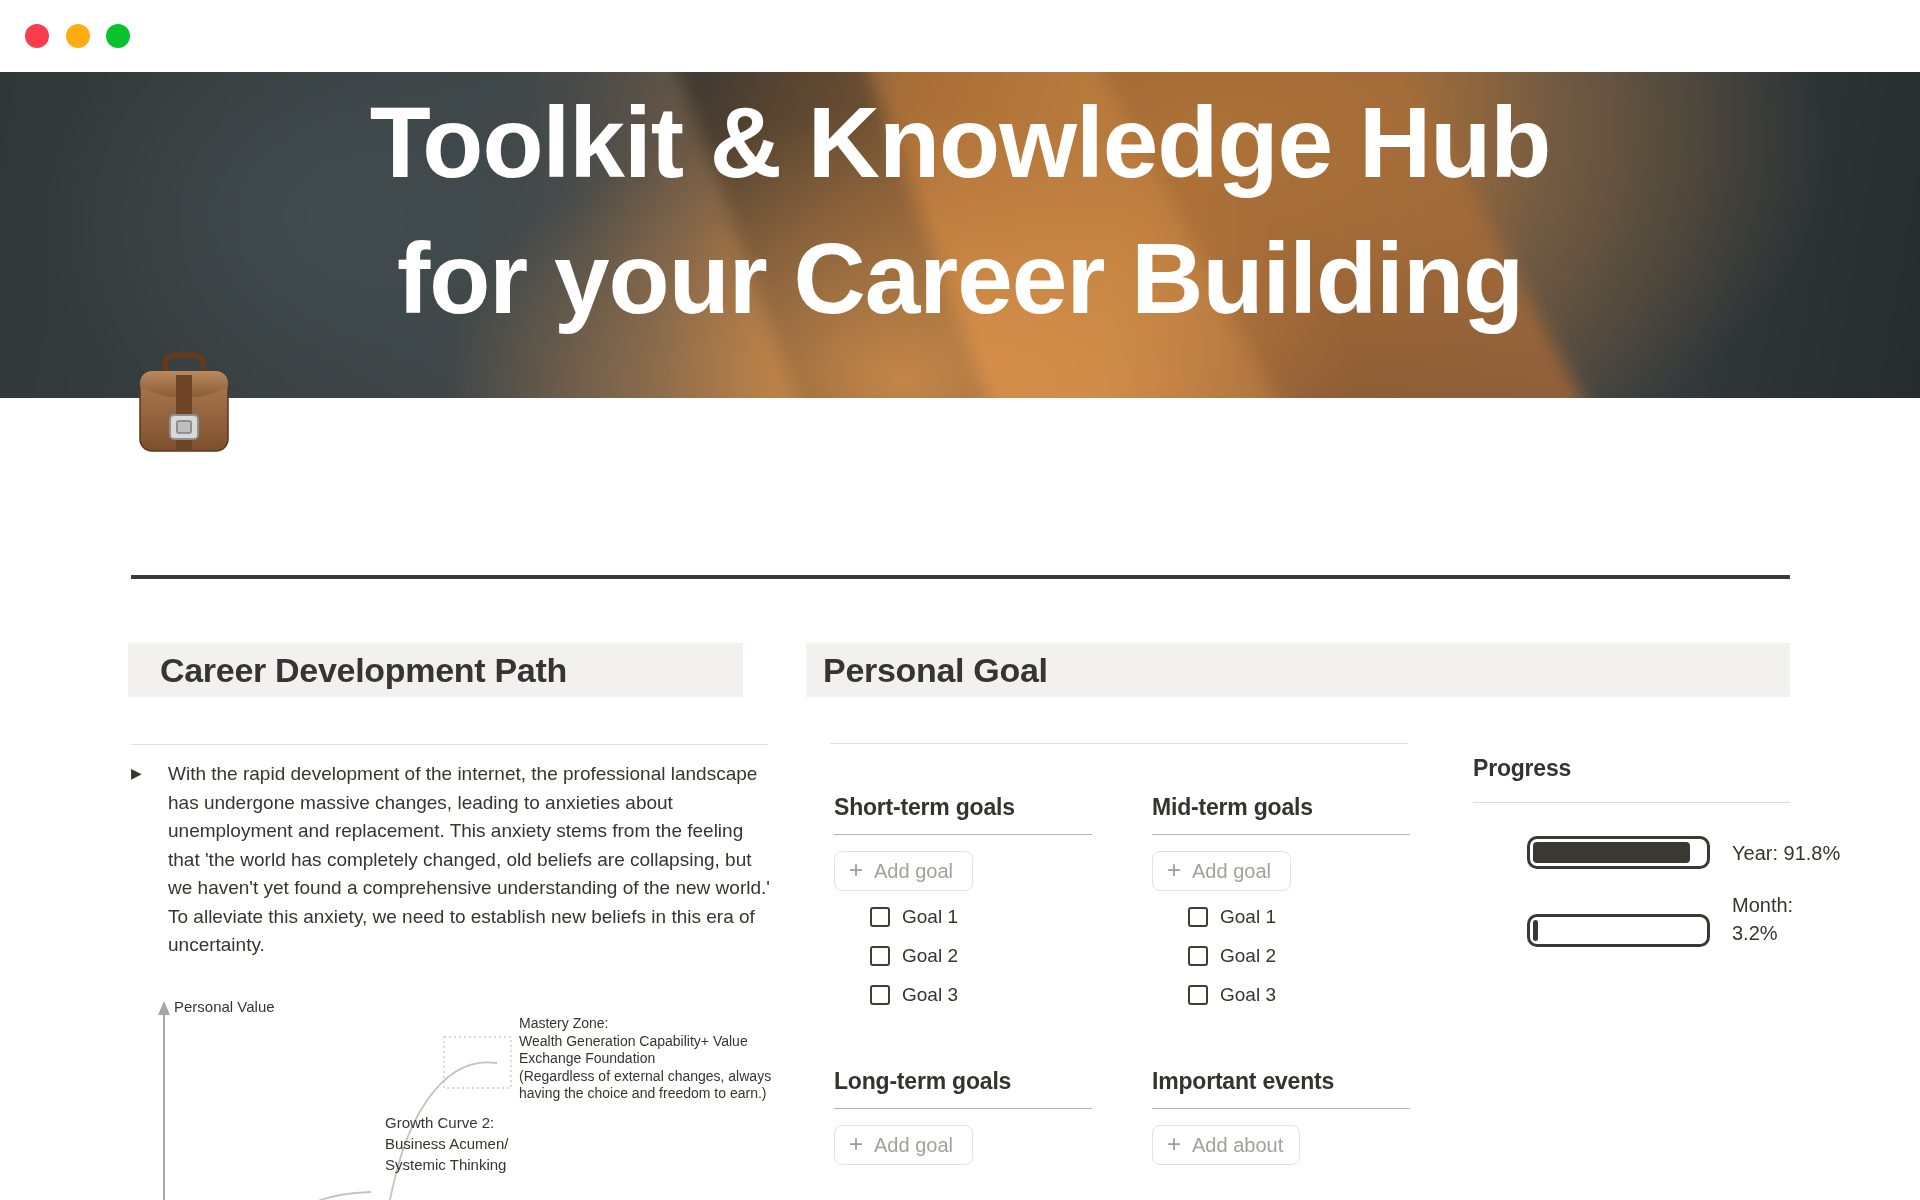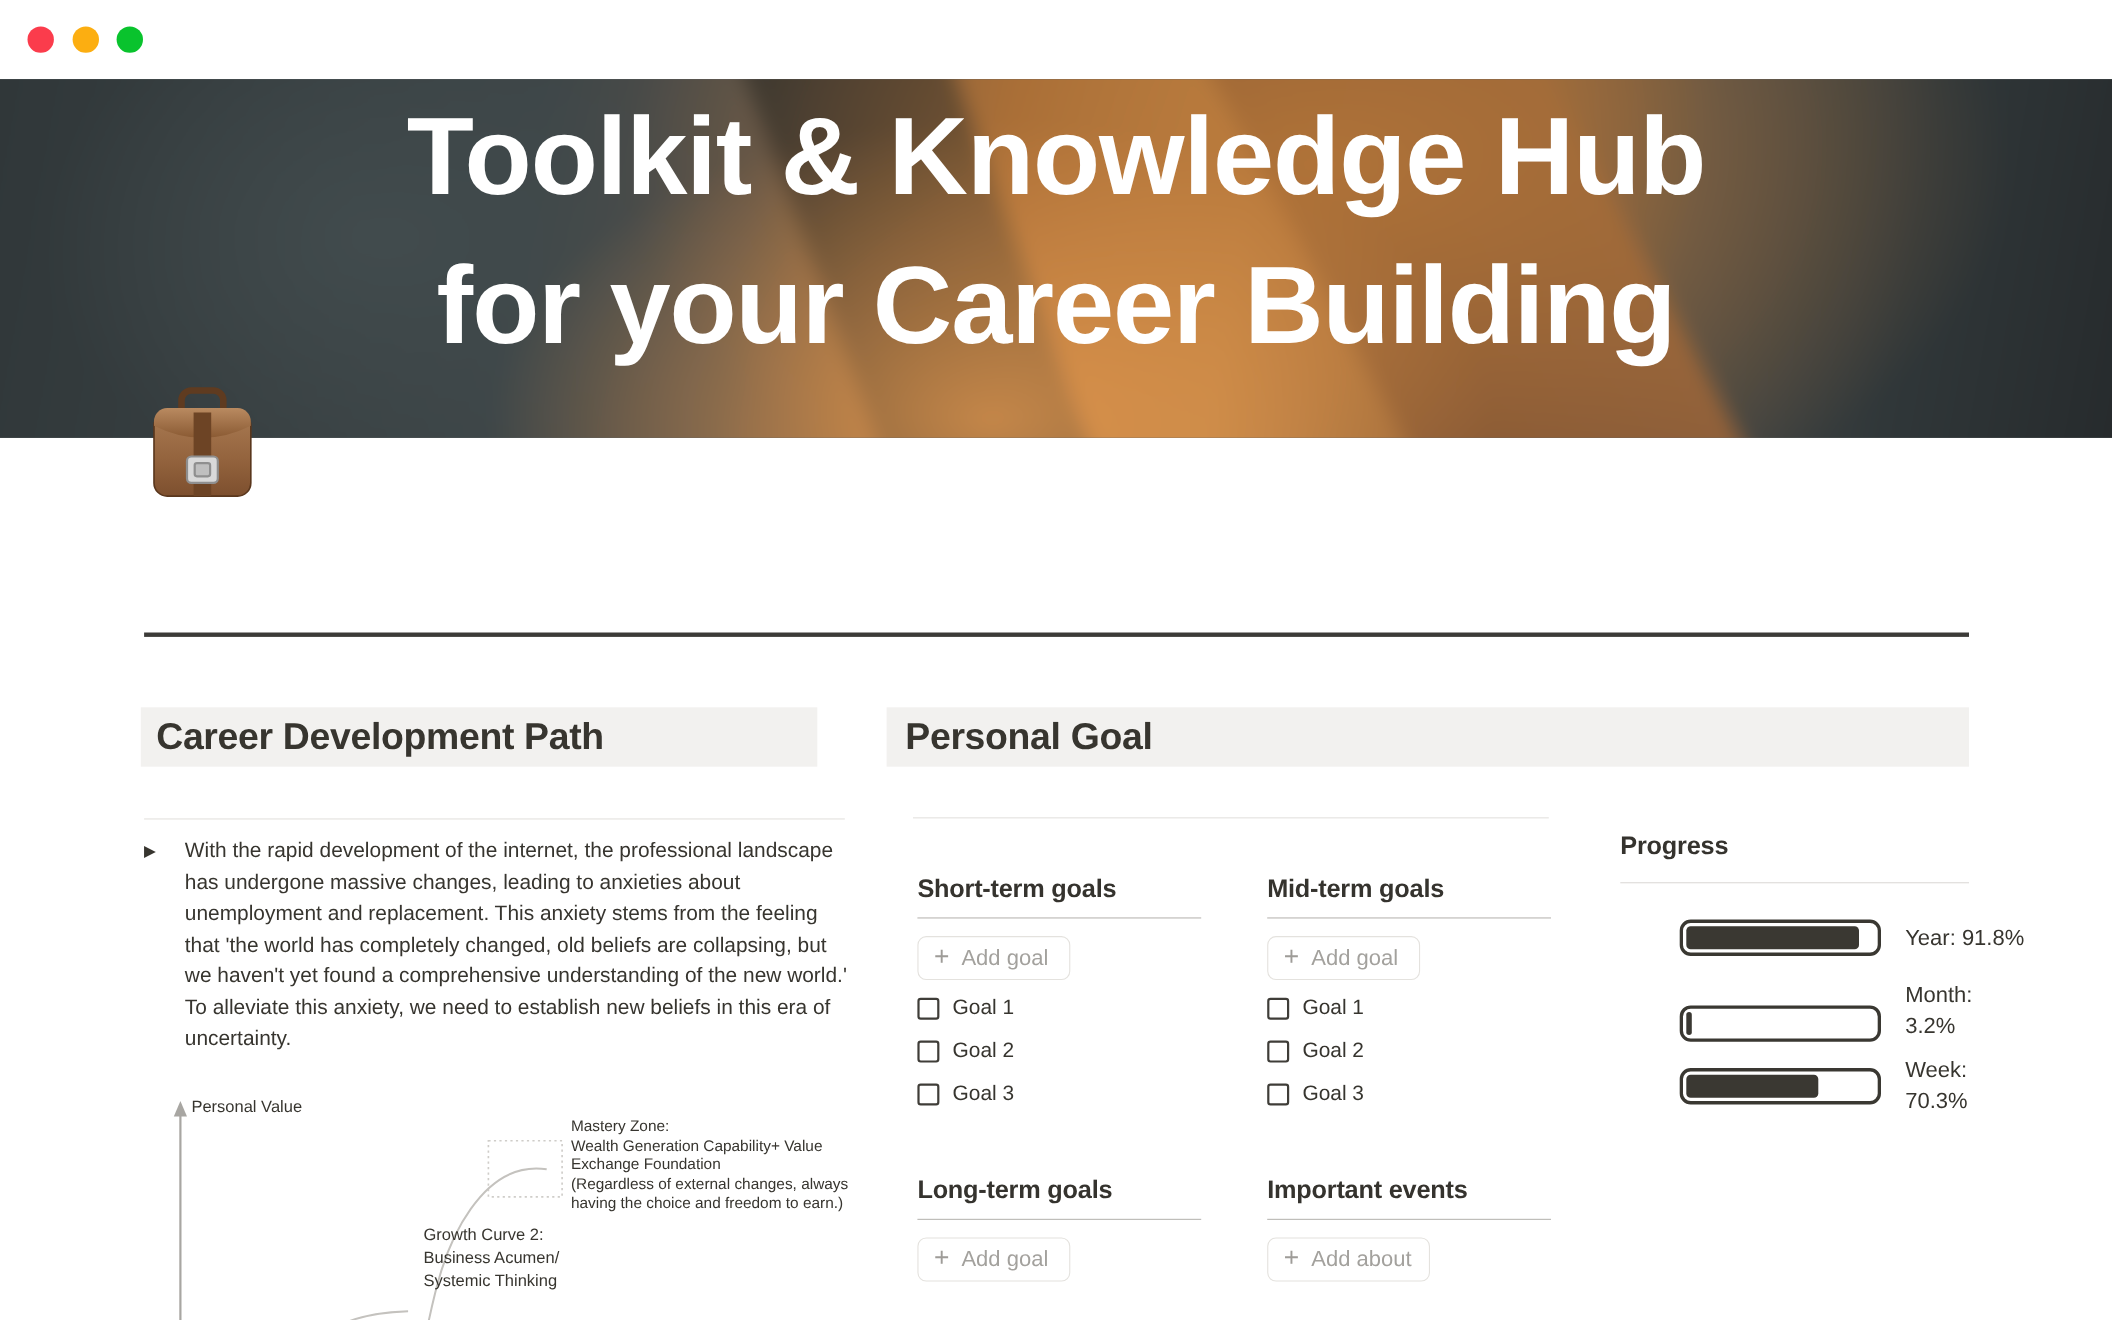--- a/index.html
+++ b/index.html
@@ -33,21 +33,21 @@
   .page-icon { position:absolute; left:132px; top:351px; width:104px; height:104px; }
 
   
   .page-title { position:absolute; left:131px; top:468px; width:1500px;
     font-size:40px; font-weight:700; letter-spacing:-0.3px; color:#33312c; }
   .rule-thick { position:absolute; left:131px; top:575px; width:1659px; height:4px; background:#3c3b38; }
 
   
   .sec-hdr { position:absolute; top:643px; height:54px; background:#f2f1ef; display:flex; align-items:center;
     font-size:34px; font-weight:700; letter-spacing:-0.3px; color:#37352f; }
-  .sec-hdr-left  { left:128px; width:615px; padding-left:14px; }
+  .sec-hdr-left  { left:128px; width:615px; padding-left:32px; }
   .sec-hdr-right { left:806px; width:984px; padding-left:17px; }
 
   .hr-light { position:absolute; height:1px; background:#e3e1de; }
 
   
   .toggle-block { position:absolute; left:131px; top:760px; width:640px; display:flex; }
   .toggle-marker { width:37px; padding-top:5px; font-size:14px; color:#37352f; flex:none; cursor:pointer; }
   .toggle-text { width:603px; font-size:19px; line-height:28.5px; color:#37352f; }
 
   
@@ -62,21 +62,21 @@
   .goals-divider { left:830px; top:743px; width:578px; }
   .goal-col { position:absolute; width:258px; }
   .goal-col h3 { font-size:23px; font-weight:700; letter-spacing:-0.2px; color:#35332e; }
   .sub-rule { height:1px; background:#b9b7b3; margin-top:13px; }
   .add-btn { margin-top:16px; width:139px; height:40px; border:1px solid #e4e2de; border-radius:8px;
     display:flex; align-items:center; padding-left:14px; cursor:pointer; background:#fff; }
   .add-btn .plus { font-size:24px; font-weight:400; color:#9e9c98; line-height:1; margin-top:-2px; }
   .add-btn .add-label { font-size:20px; color:#a3a19d; margin-left:11px; }
   .add-btn-wide { width:148px; }
   .check-list { margin-top:12px; }
-  .check-row { display:flex; align-items:center; height:27px; margin-bottom:12px; cursor:pointer; }
+  .check-row { display:flex; align-items:center; height:27px; margin-bottom:12px; cursor:pointer;margin-left:36px; }
   .checkbox { width:20px; height:20px; border:2px solid #3f3d38; border-radius:3px; background:#fff; flex:none; }
   .check-label { margin-left:12px; font-size:19px; color:#37352f; }
 
   
   .progress-wrap { position:absolute; left:1473px; top:750px; width:317px; height:420px; }
   .progress-title { font-size:23px; font-weight:700; letter-spacing:-0.2px; color:#35332e; margin-top:5px; }
   .progress-rule { position:absolute; left:0; top:52px; width:317px; height:1px; background:#dcdad7; }
   .p-row { position:absolute; left:6px; display:flex; align-items:center;padding-left:48px; }
   .p-bar { width:183px; height:33px; border:3px solid #3a3832; border-radius:10px; padding:3px; background:#fff; flex:none; }
   .p-fill { height:21px; background:#3a3832; border-radius:4px; }
@@ -245,25 +245,16 @@
     <div class="p-row" style="top:141px;align-items:flex-end;">
       <div class="p-bar">
         <div class="p-fill" style="width: 3.2%;"></div>
       </div>
       <div class="p-label">
         <div>Month:</div>
         <div>3.2%</div>
       </div>
     </div>
 
-    <div class="p-row" style="top:209px;">
-      <div class="p-bar">
-        <div class="p-fill" style="width: 70.3%;"></div>
-      </div>
-      <div class="p-label">
-        <div>Week:</div>
-        <div>70.3%</div>
-      </div>
-    </div>
 
   </div>
 
 </div>
 
 </body></html>

